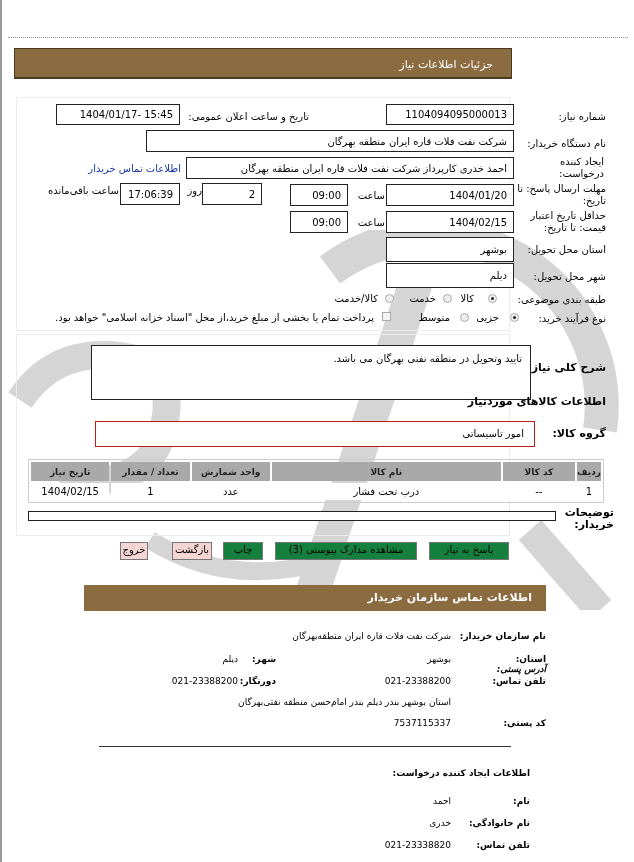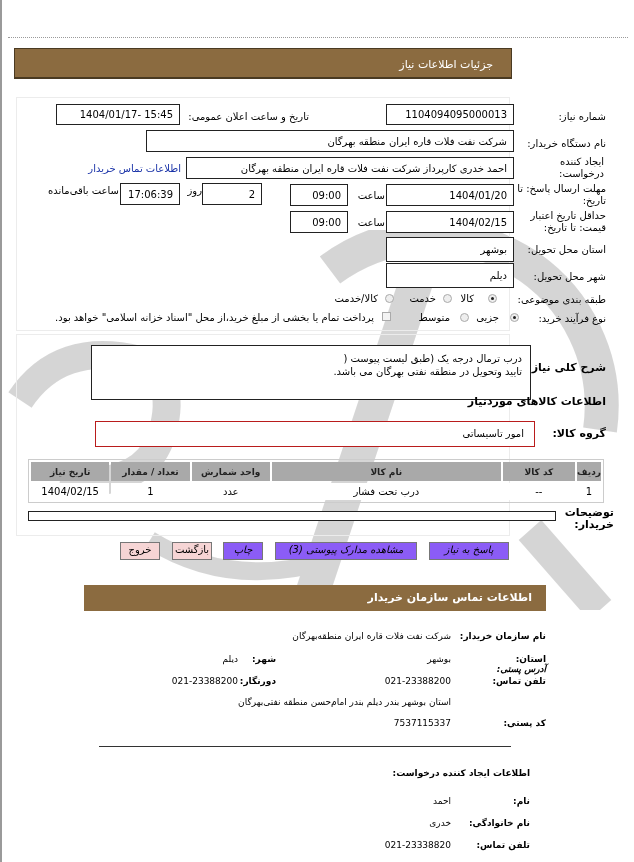--- a/index.html
+++ b/index.html
@@ -25,21 +25,21 @@
     direction: rtl; padding: 6px 8px; font-size: 10px; line-height: 13px; background: #fff; }
   .grp-box { position: absolute; left: 95px; top: 421px; width: 440px; height: 26px; border: 1px solid #b91c1c;
     direction: rtl; padding: 6px 10px; background: #fff; }
   table.items { position: absolute; left: 28px; top: 459px; width: 576px; border-collapse: separate; border-spacing: 2px;
     border: 1px solid #ccc; direction: rtl; font-size: 10px; }
   table.items th { background: #a9a9a9; color: #222; height: 19px; font-weight: bold; font-size: 9px; }
   table.items td { background: #fff; text-align: center; height: 17px; }
   .notes-box { position: absolute; left: 28px; top: 511px; width: 528px; height: 10px; border: 1px solid #222; background: #fff; }
   .btn { position: absolute; top: 542px; height: 18px; border: 1px solid #777; font-size: 10px; text-align: center;
     line-height: 14px; direction: rtl; }
-  .btn.green { background: #8b5cf6; font-style: italic; }
+  .btn.green { background: #15803d; }
   .btn.red { background: #f6d5d5; }
   .contact-header { position: absolute; left: 84px; top: 585px; width: 462px; height: 26px; background: #8b6b40;
     color: #fff; direction: rtl; }
   .contact-header span { position: absolute; right: 14px; top: 6px; font-size: 11px; font-weight: bold; }
   .c-lbl { position: absolute; direction: rtl; font-size: 9px; font-weight: bold; text-align: right; }
   .c-val { position: absolute; direction: rtl; font-size: 9px; text-align: right; white-space: nowrap; }
   .hr-line { position: absolute; left: 99px; top: 746px; width: 412px; border-top: 1px solid #333; }
   .watermark { position: absolute; left: 0; top: 230px; width: 634px; height: 380px; pointer-events: none; opacity: 0.35; }
 </style>
 </head>
@@ -106,21 +106,20 @@
 <div class="lbl" style="right:28px; top:313px;">نوع فرآیند خرید:</div>
 <div class="radio on" style="left:510px; top:313px;"></div>
 <div class="lbl" style="right:135px; top:312px;">جزیی</div>
 <div class="radio" style="left:460px; top:313px;"></div>
 <div class="lbl" style="right:184px; top:312px;">متوسط</div>
 <div class="chk" style="left:382px; top:312px;"></div>
 <div class="lbl" style="right:260px; top:312px; white-space:nowrap;">پرداخت تمام یا بخشی از مبلغ خرید،از محل "اسناد خزانه اسلامی" خواهد بود.</div>
 
 <div class="lbl bold" style="right:28px; top:362px; font-size:11px;">شرح کلی نیاز:</div>
 <div class="desc-box">
-  <div>درب ترمال درجه یک (طبق لیست پیوست (</div>
   <div>تایید وتحویل در منطقه نفتی بهرگان می باشد.</div>
 </div>
 
 <div class="lbl bold" style="right:28px; top:396px; font-size:11px;">اطلاعات کالاهای موردنیاز</div>
 
 <div class="lbl bold" style="right:28px; top:428px; font-size:11px;">گروه کالا:</div>
 <div class="grp-box">امور تاسیساتی</div>
 
 <table class="items">
   <thead>
@@ -145,21 +144,21 @@
   </tbody>
 </table>
 
 <div class="lbl bold" style="right:20px; top:507px; width:50px; font-size:11px;">توضیحات خریدار:</div>
 <div class="notes-box"></div>
 
 <div class="btn green" style="left:429px; width:80px;">پاسخ به نیاز</div>
 <div class="btn green" style="left:275px; width:142px;">مشاهده مدارک پیوستی (3)</div>
 <div class="btn green" style="left:223px; width:40px;">چاپ</div>
 <div class="btn red" style="left:172px; width:40px;">بازگشت</div>
-<div class="btn red" style="left:120px; width:40px;">خروج</div>
+<div class="btn red" style="left:120px; width:28px;">خروج</div>
 
 <div class="contact-header">
   <span>اطلاعات تماس سازمان خریدار</span>
 </div>
 
 <div class="c-lbl" style="right:88px; top:631px;">نام سازمان خریدار:</div>
 <div class="c-val" style="right:183px; top:631px;">شرکت نفت فلات قاره ایران منطقه‌بهرگان</div>
 
 <div class="c-lbl" style="right:88px; top:654px;">استان:</div>
 <div class="c-val" style="right:183px; top:654px;">بوشهر</div>

